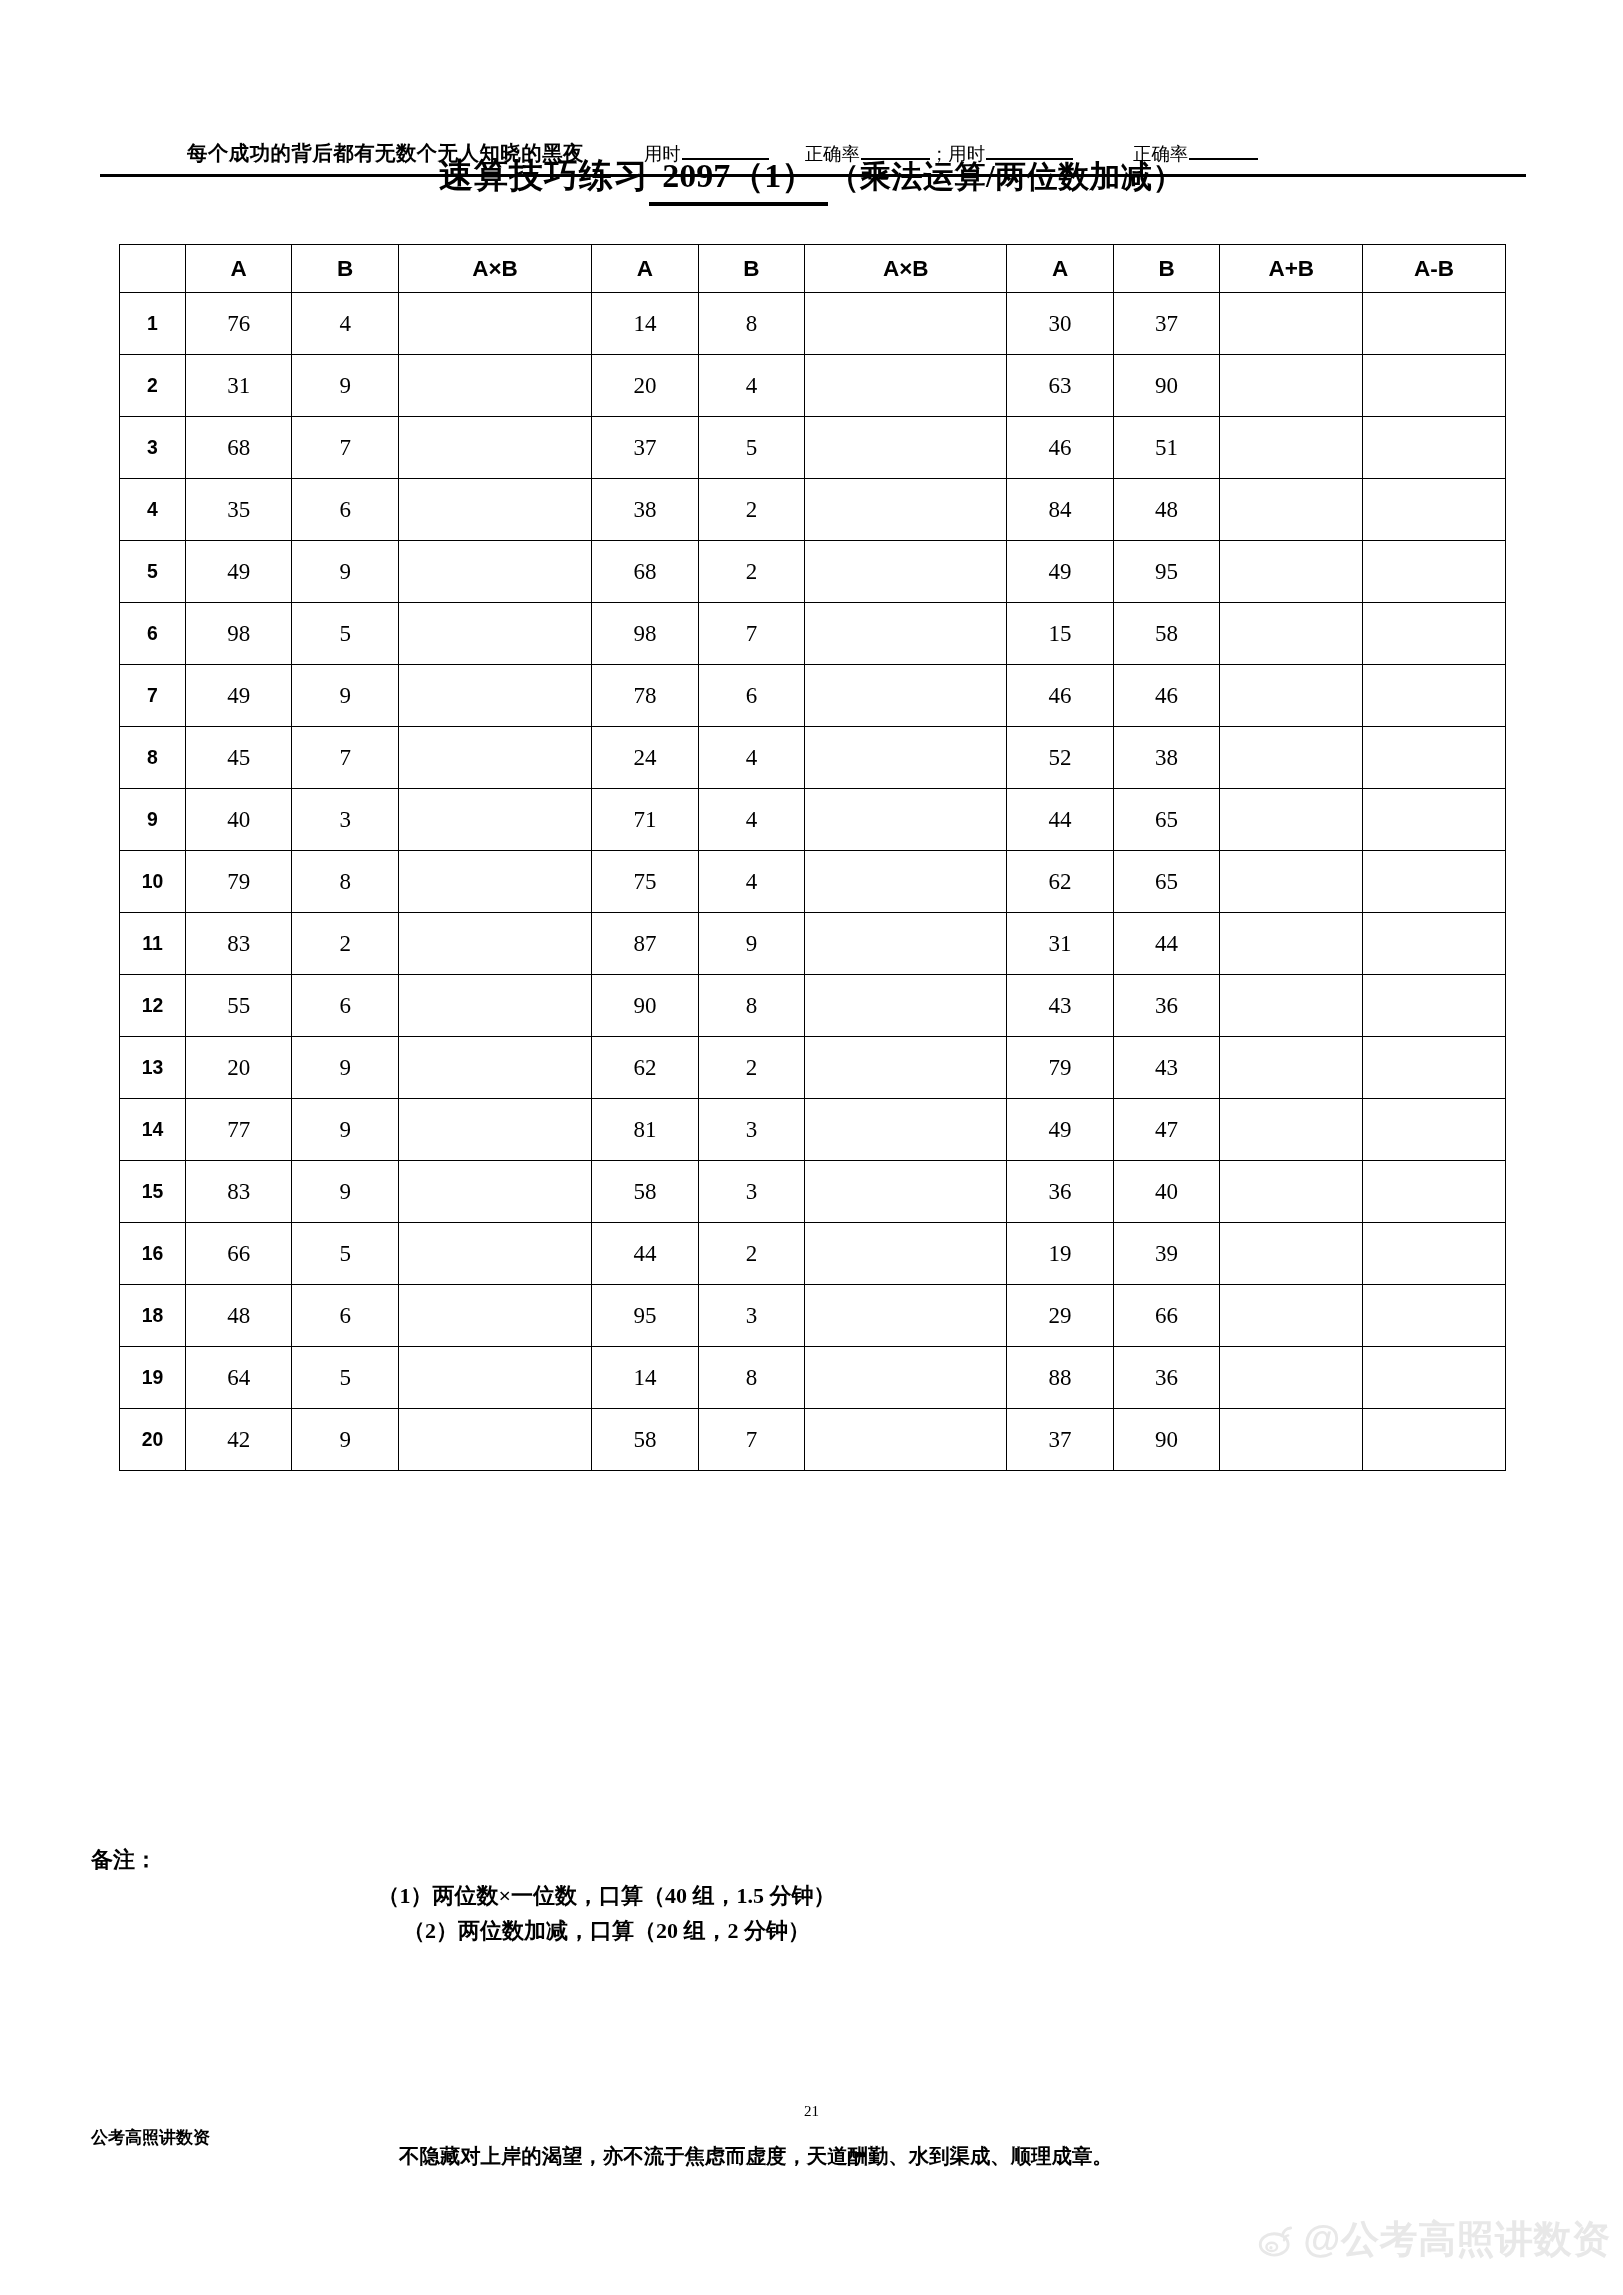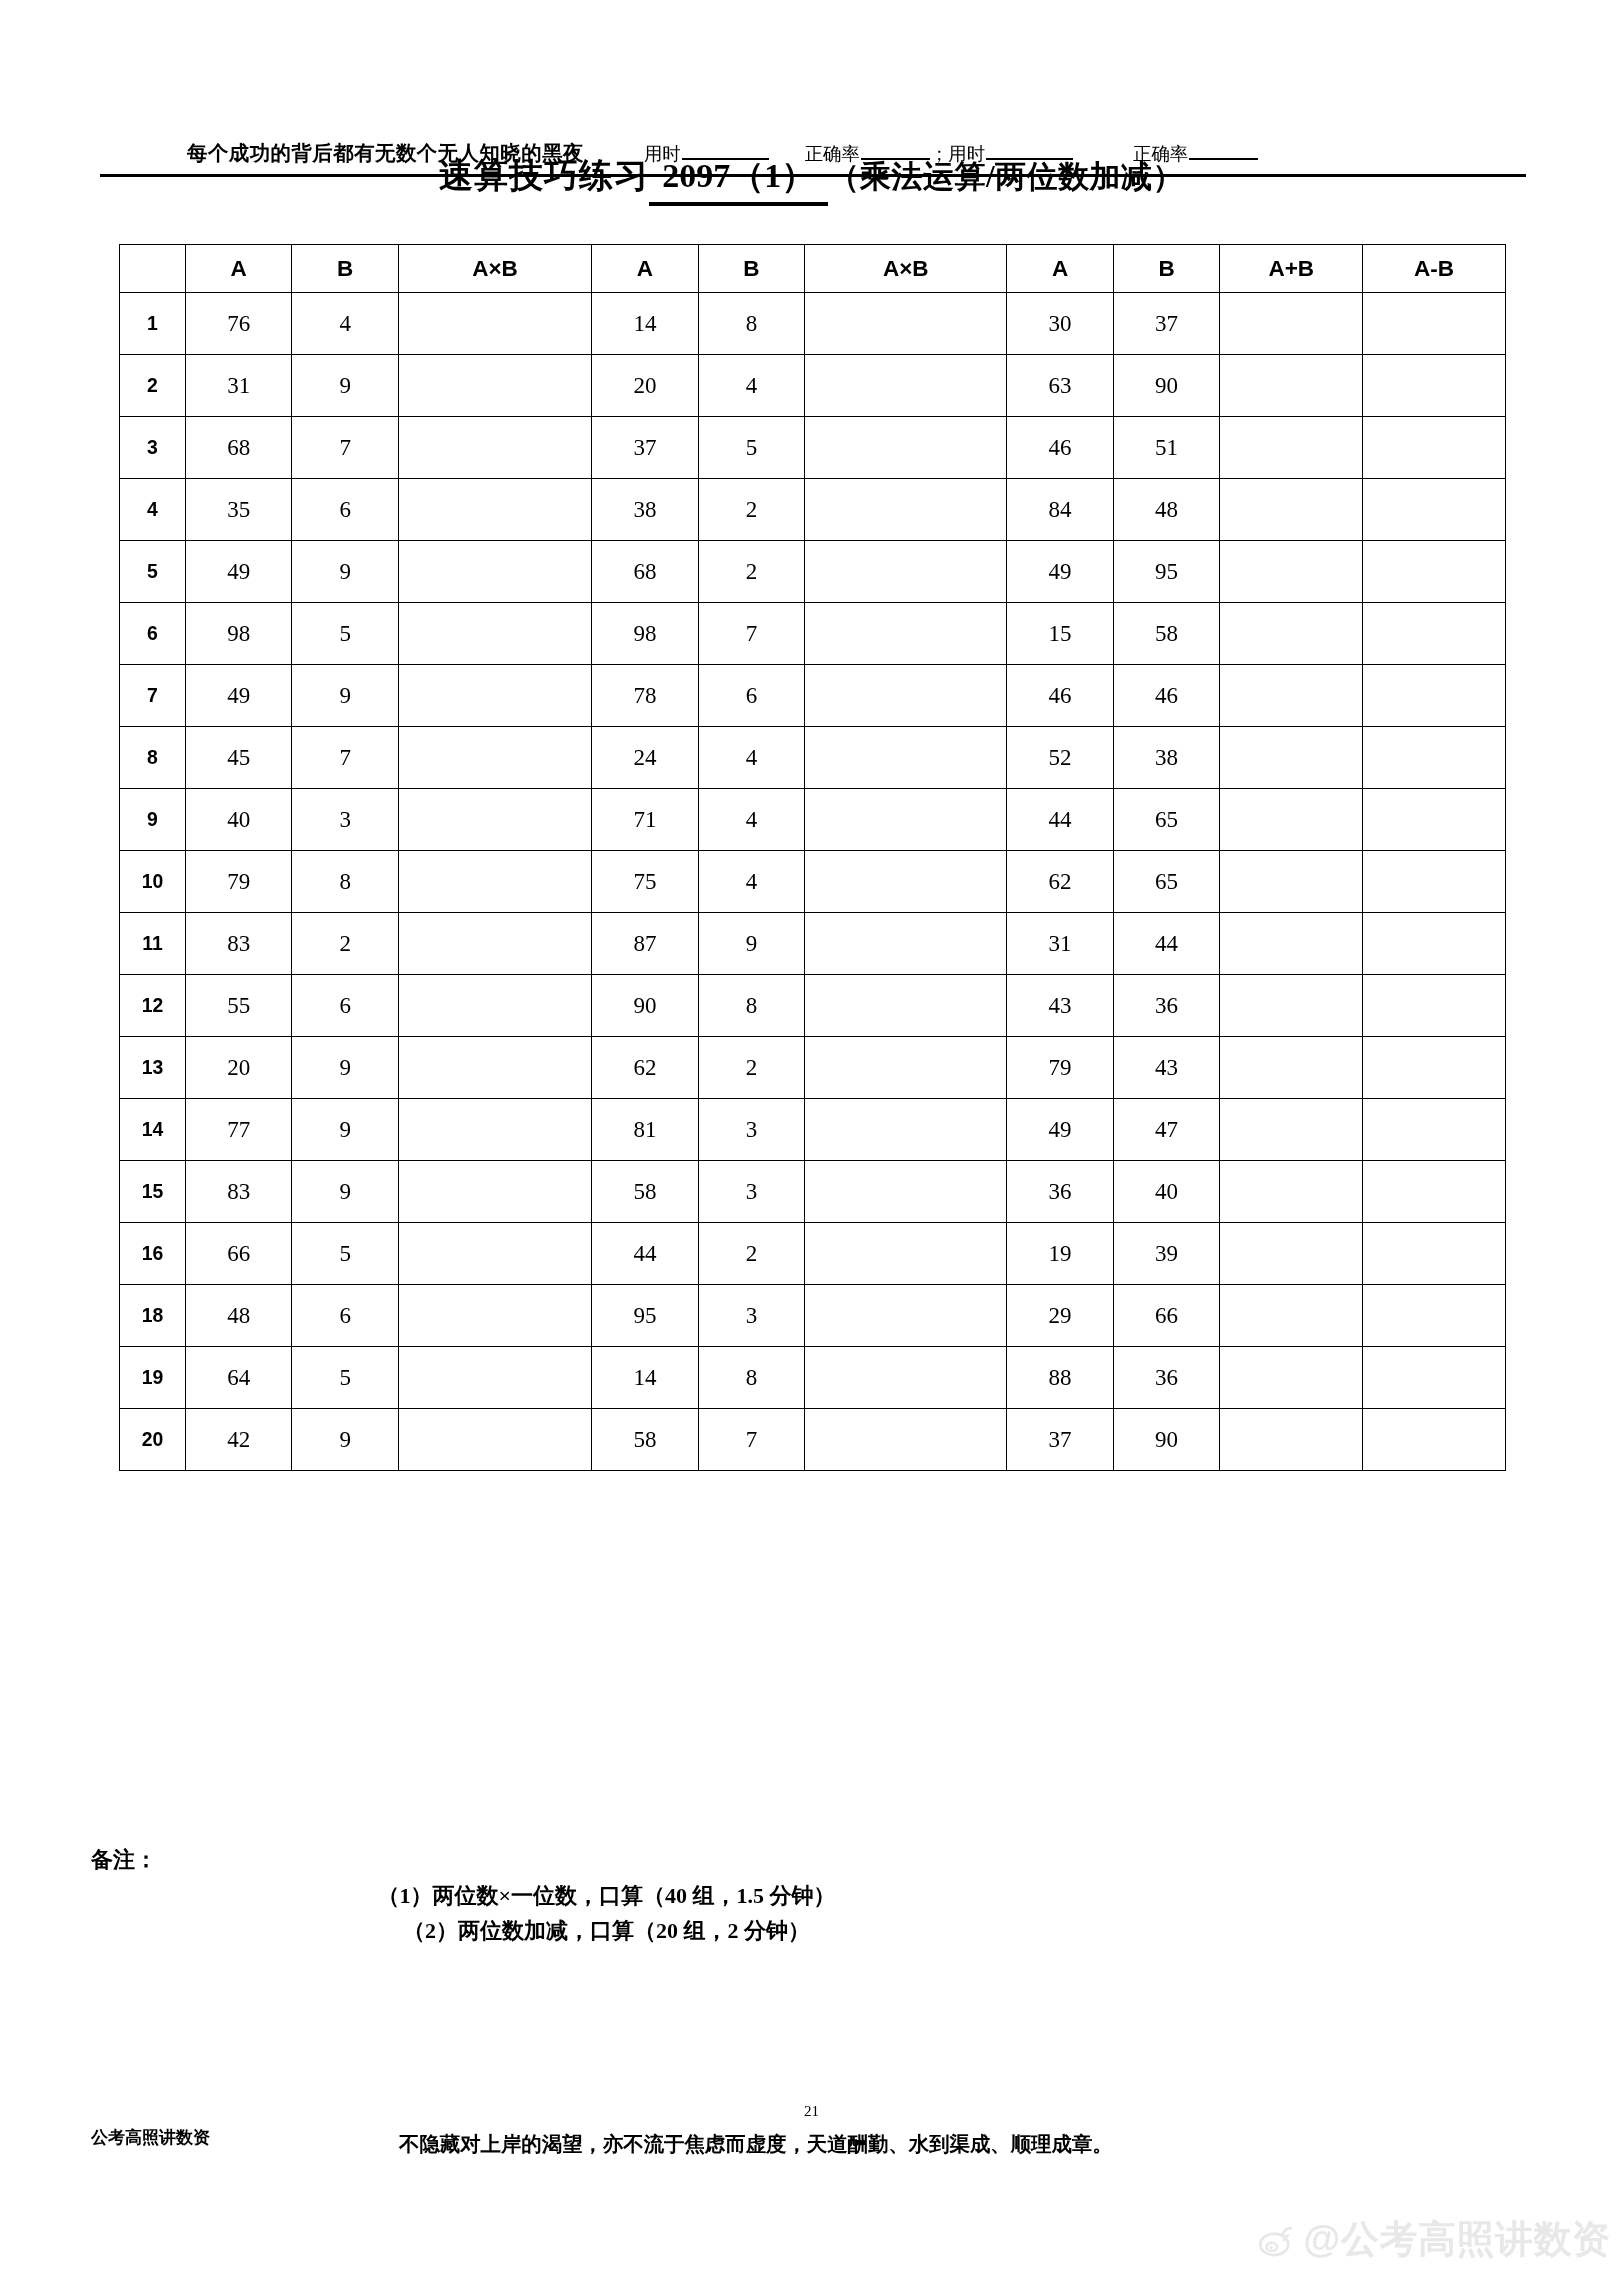--- a/index.html
+++ b/index.html
@@ -161,21 +161,21 @@
     position: absolute;
     left: 91px;
     top: 0;
     font-size: 17px;
     font-weight: 700;
     font-family: "Liberation Sans", "DejaVu Sans", sans-serif;
   }
   .footer-center {
     position: absolute;
     left: 399px;
-    top: 4px;
+    top: 16px;
     font-size: 20.4px;
     font-weight: 700;
     white-space: nowrap;
     font-family: "Liberation Sans", "DejaVu Sans", sans-serif;
   }
 
   
   .watermark {
     position: absolute;
     right: 26.6px;

